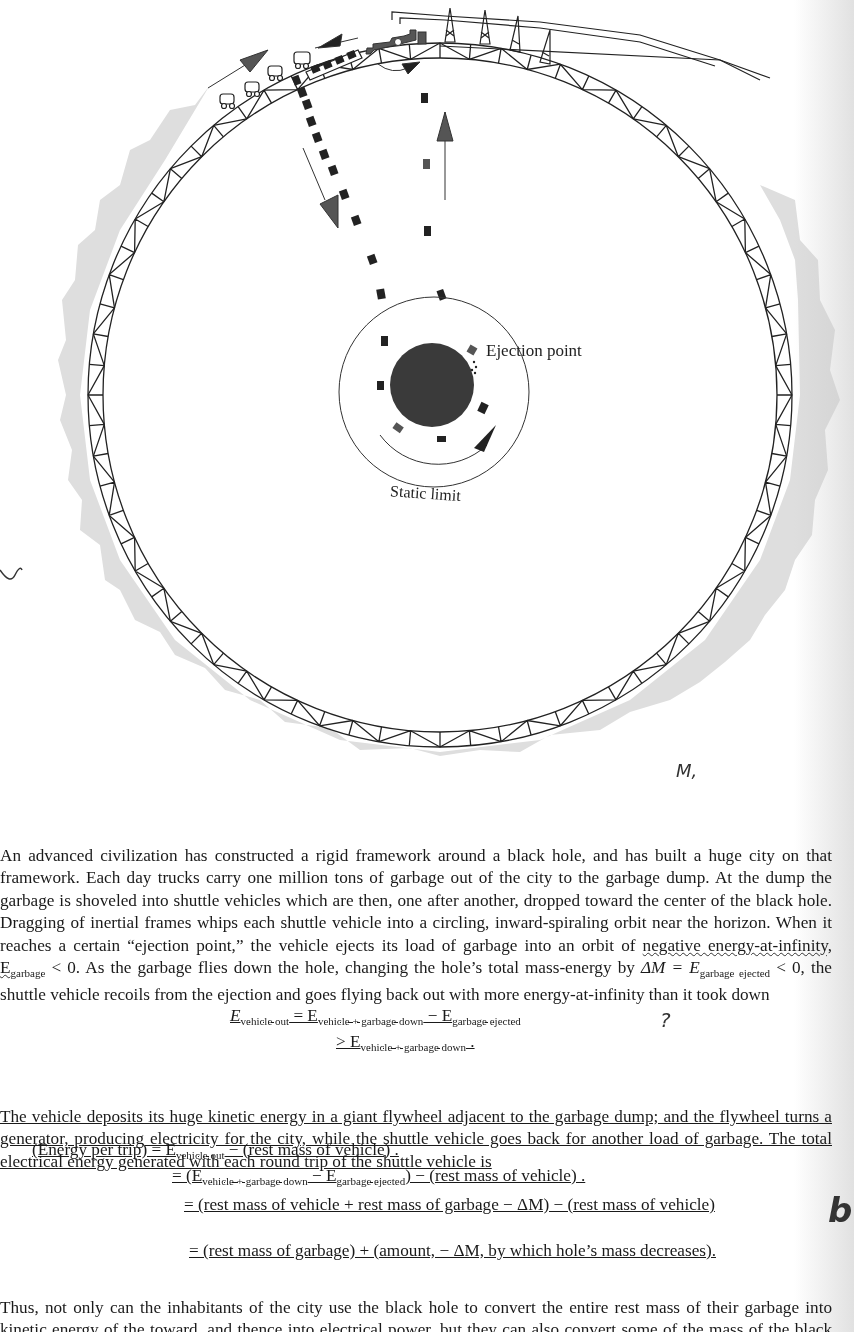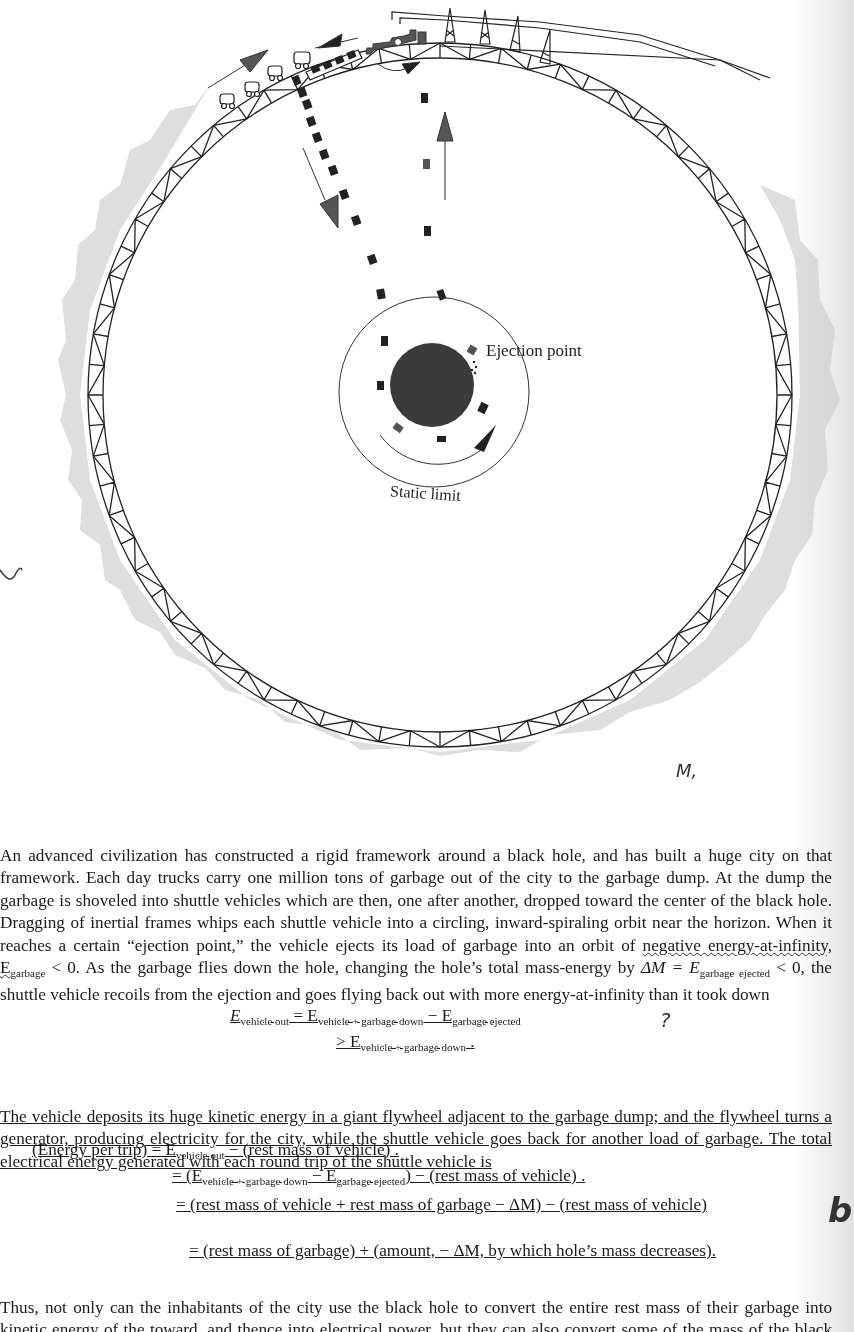--- a/index.html
+++ b/index.html
@@ -149,19 +149,19 @@
 <div class="txt" style="top:1061px;text-decoration:underline;">
   <p>The vehicle deposits its huge kinetic energy in a giant flywheel adjacent to the garbage dump; and the flywheel turns a generator, producing electricity for the city, while the shuttle vehicle goes back for another load of garbage. The total electrical energy generated with each round trip of the shuttle vehicle is</p>
 </div>
 
 <div class="eq" style="left:32px;top:1140px;text-align:center;">
   <span>(Energy per trip) = E</span><sub>vehicle out</sub><span> − (rest mass of vehicle) .</span>
 </div>
 <div class="eq" style="left:172px;top:1166px;">
   <span>= (E</span><sub>vehicle + garbage down</sub><span> − E</span><sub>garbage ejected</sub><span>) − (rest mass of vehicle) .</span>
 </div>
-<div class="eq" style="left:176px;top:1195px;">= (rest mass of vehicle + rest mass of garbage − ΔM) − (rest mass of vehicle)</div>
+<div class="eq" style="left:184px;top:1195px;">= (rest mass of vehicle + rest mass of garbage − ΔM) − (rest mass of vehicle)</div>
 <div class="eq" style="left:189px;top:1221px;margin-top:20px;">= (rest mass of garbage) + (amount, − ΔM, by which hole’s mass decreases).</div>
 <div class="hand" style="left:828px;top:1190px;font-size:34px;font-weight:bold;">b</div>
 
 <div class="txt" style="top:1252px;">
   <p>Thus, not only can the inhabitants of the city use the black hole to convert the entire rest mass of their garbage into kinetic energy of the toward, and thence into electrical power, but they can also convert some of the mass of the black hole into electrical power!</p>
 </div>
 
 </body></html>

